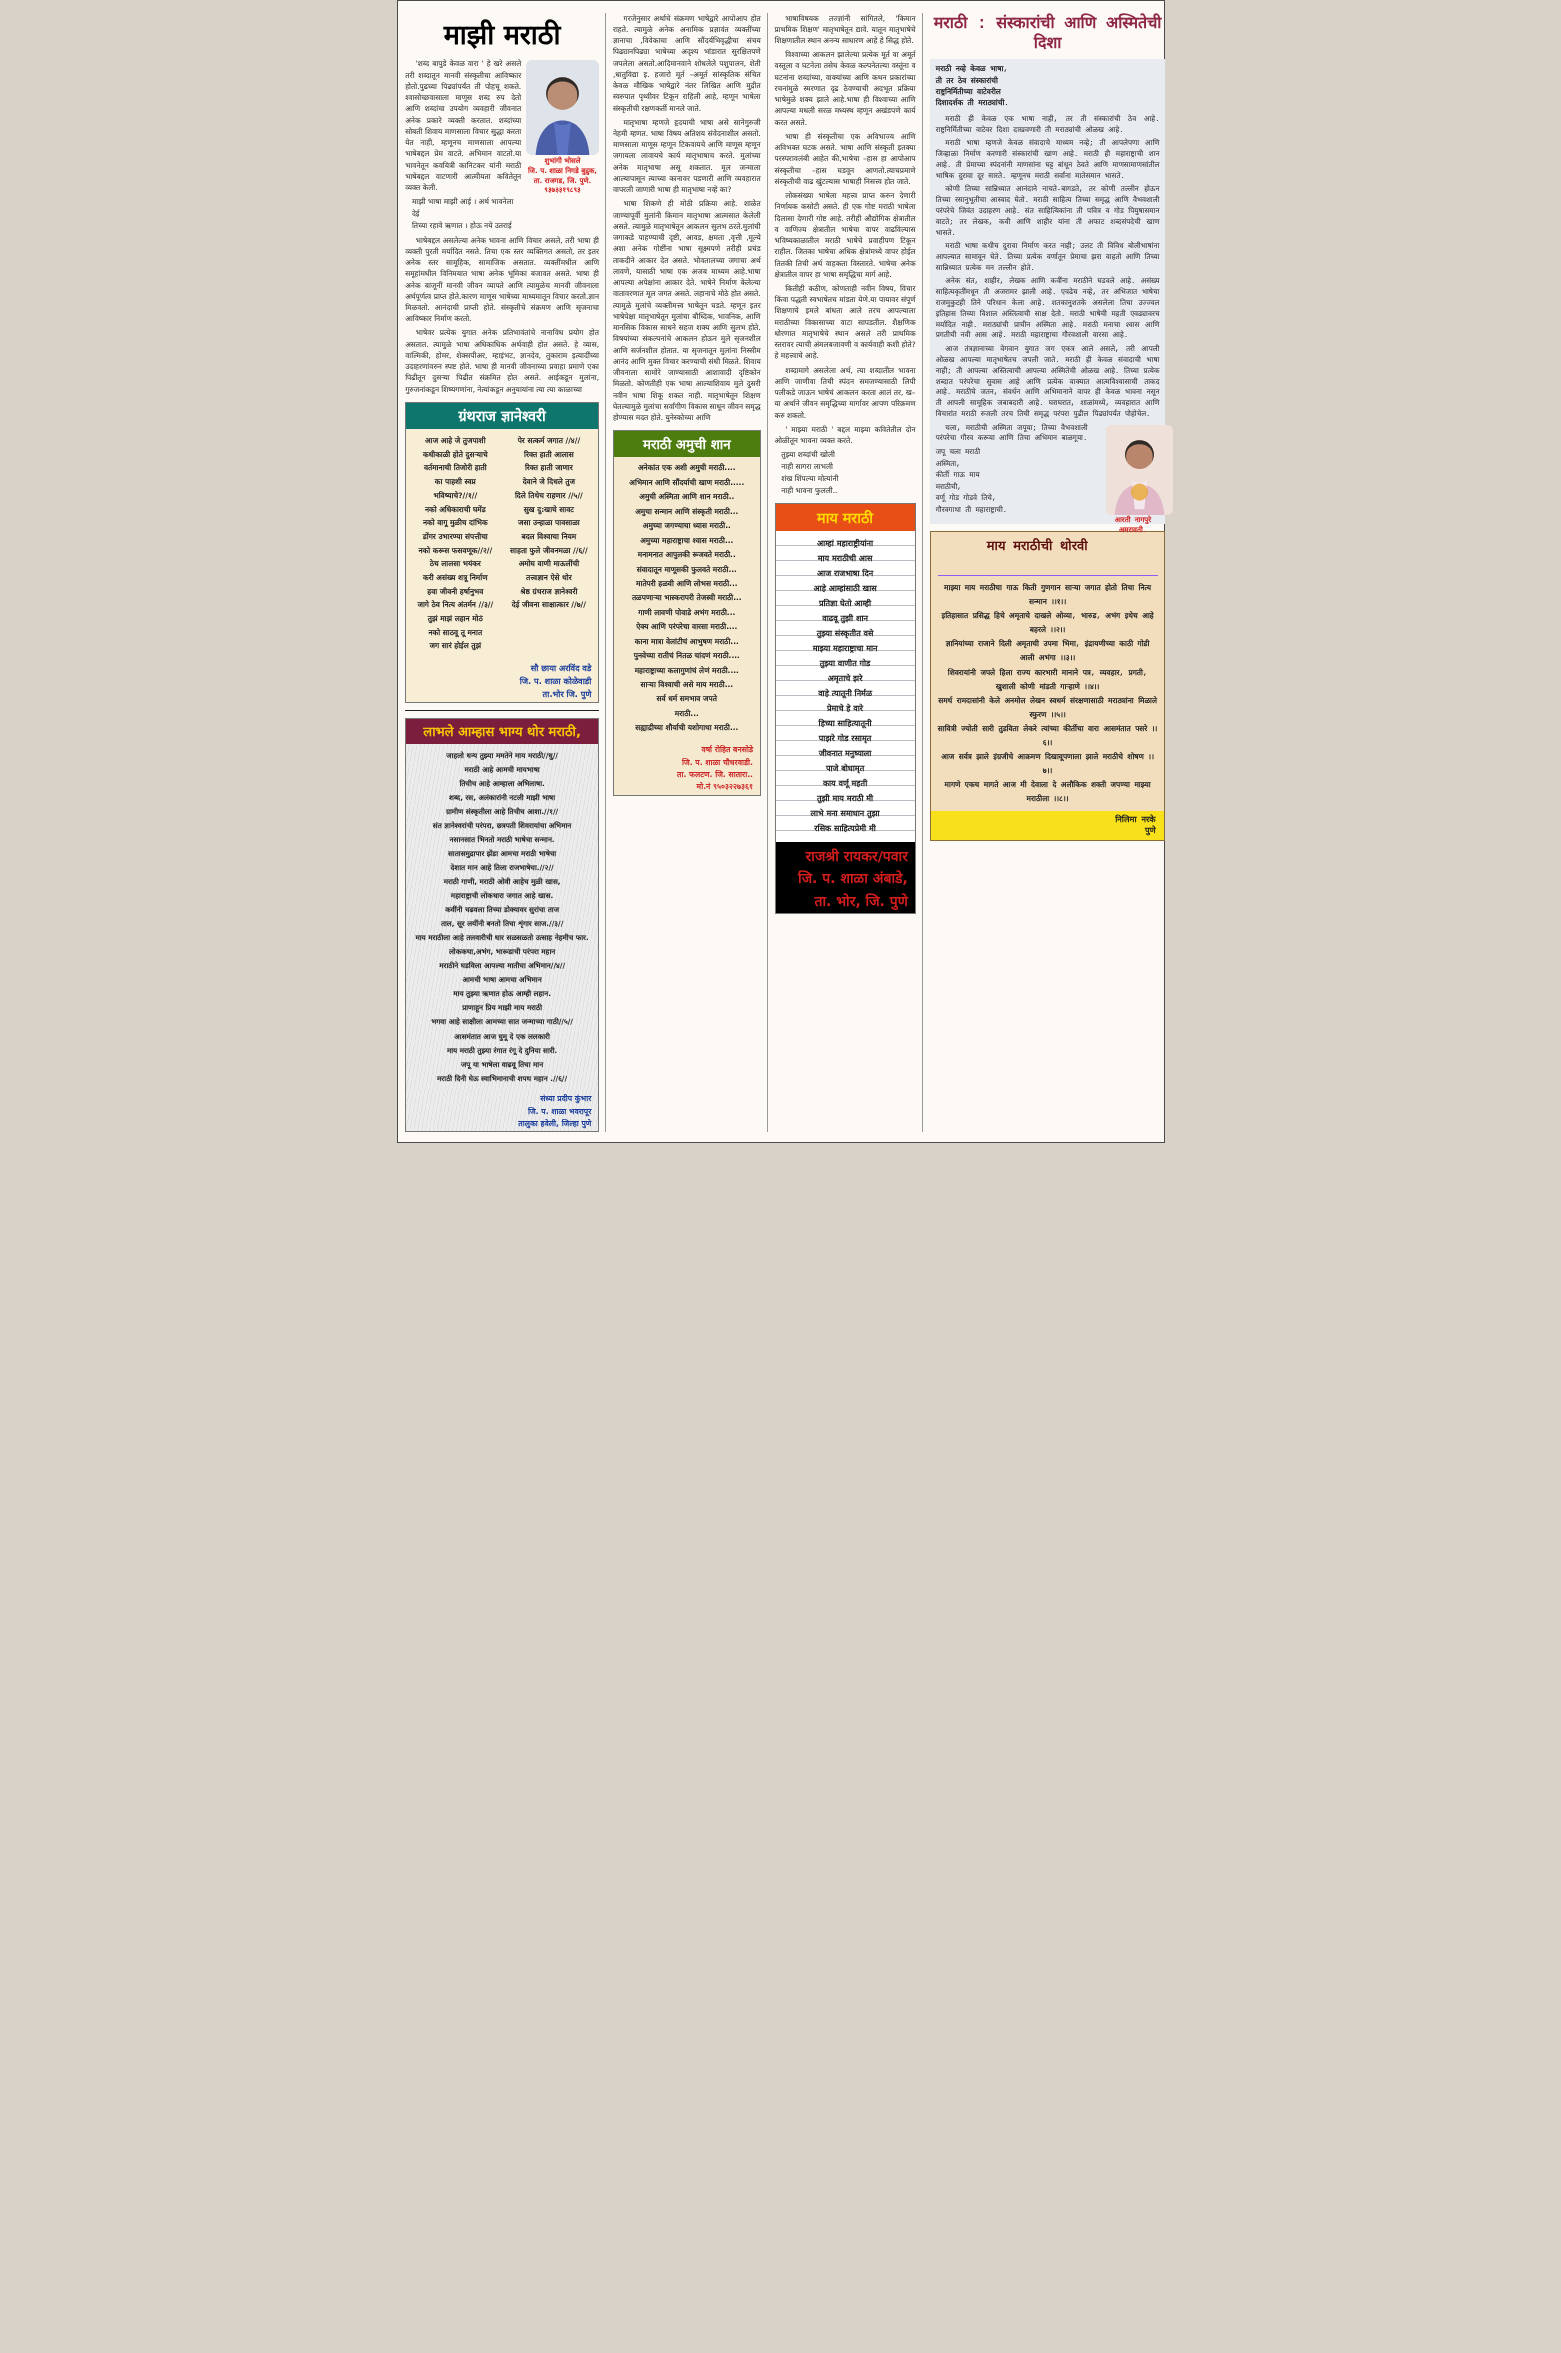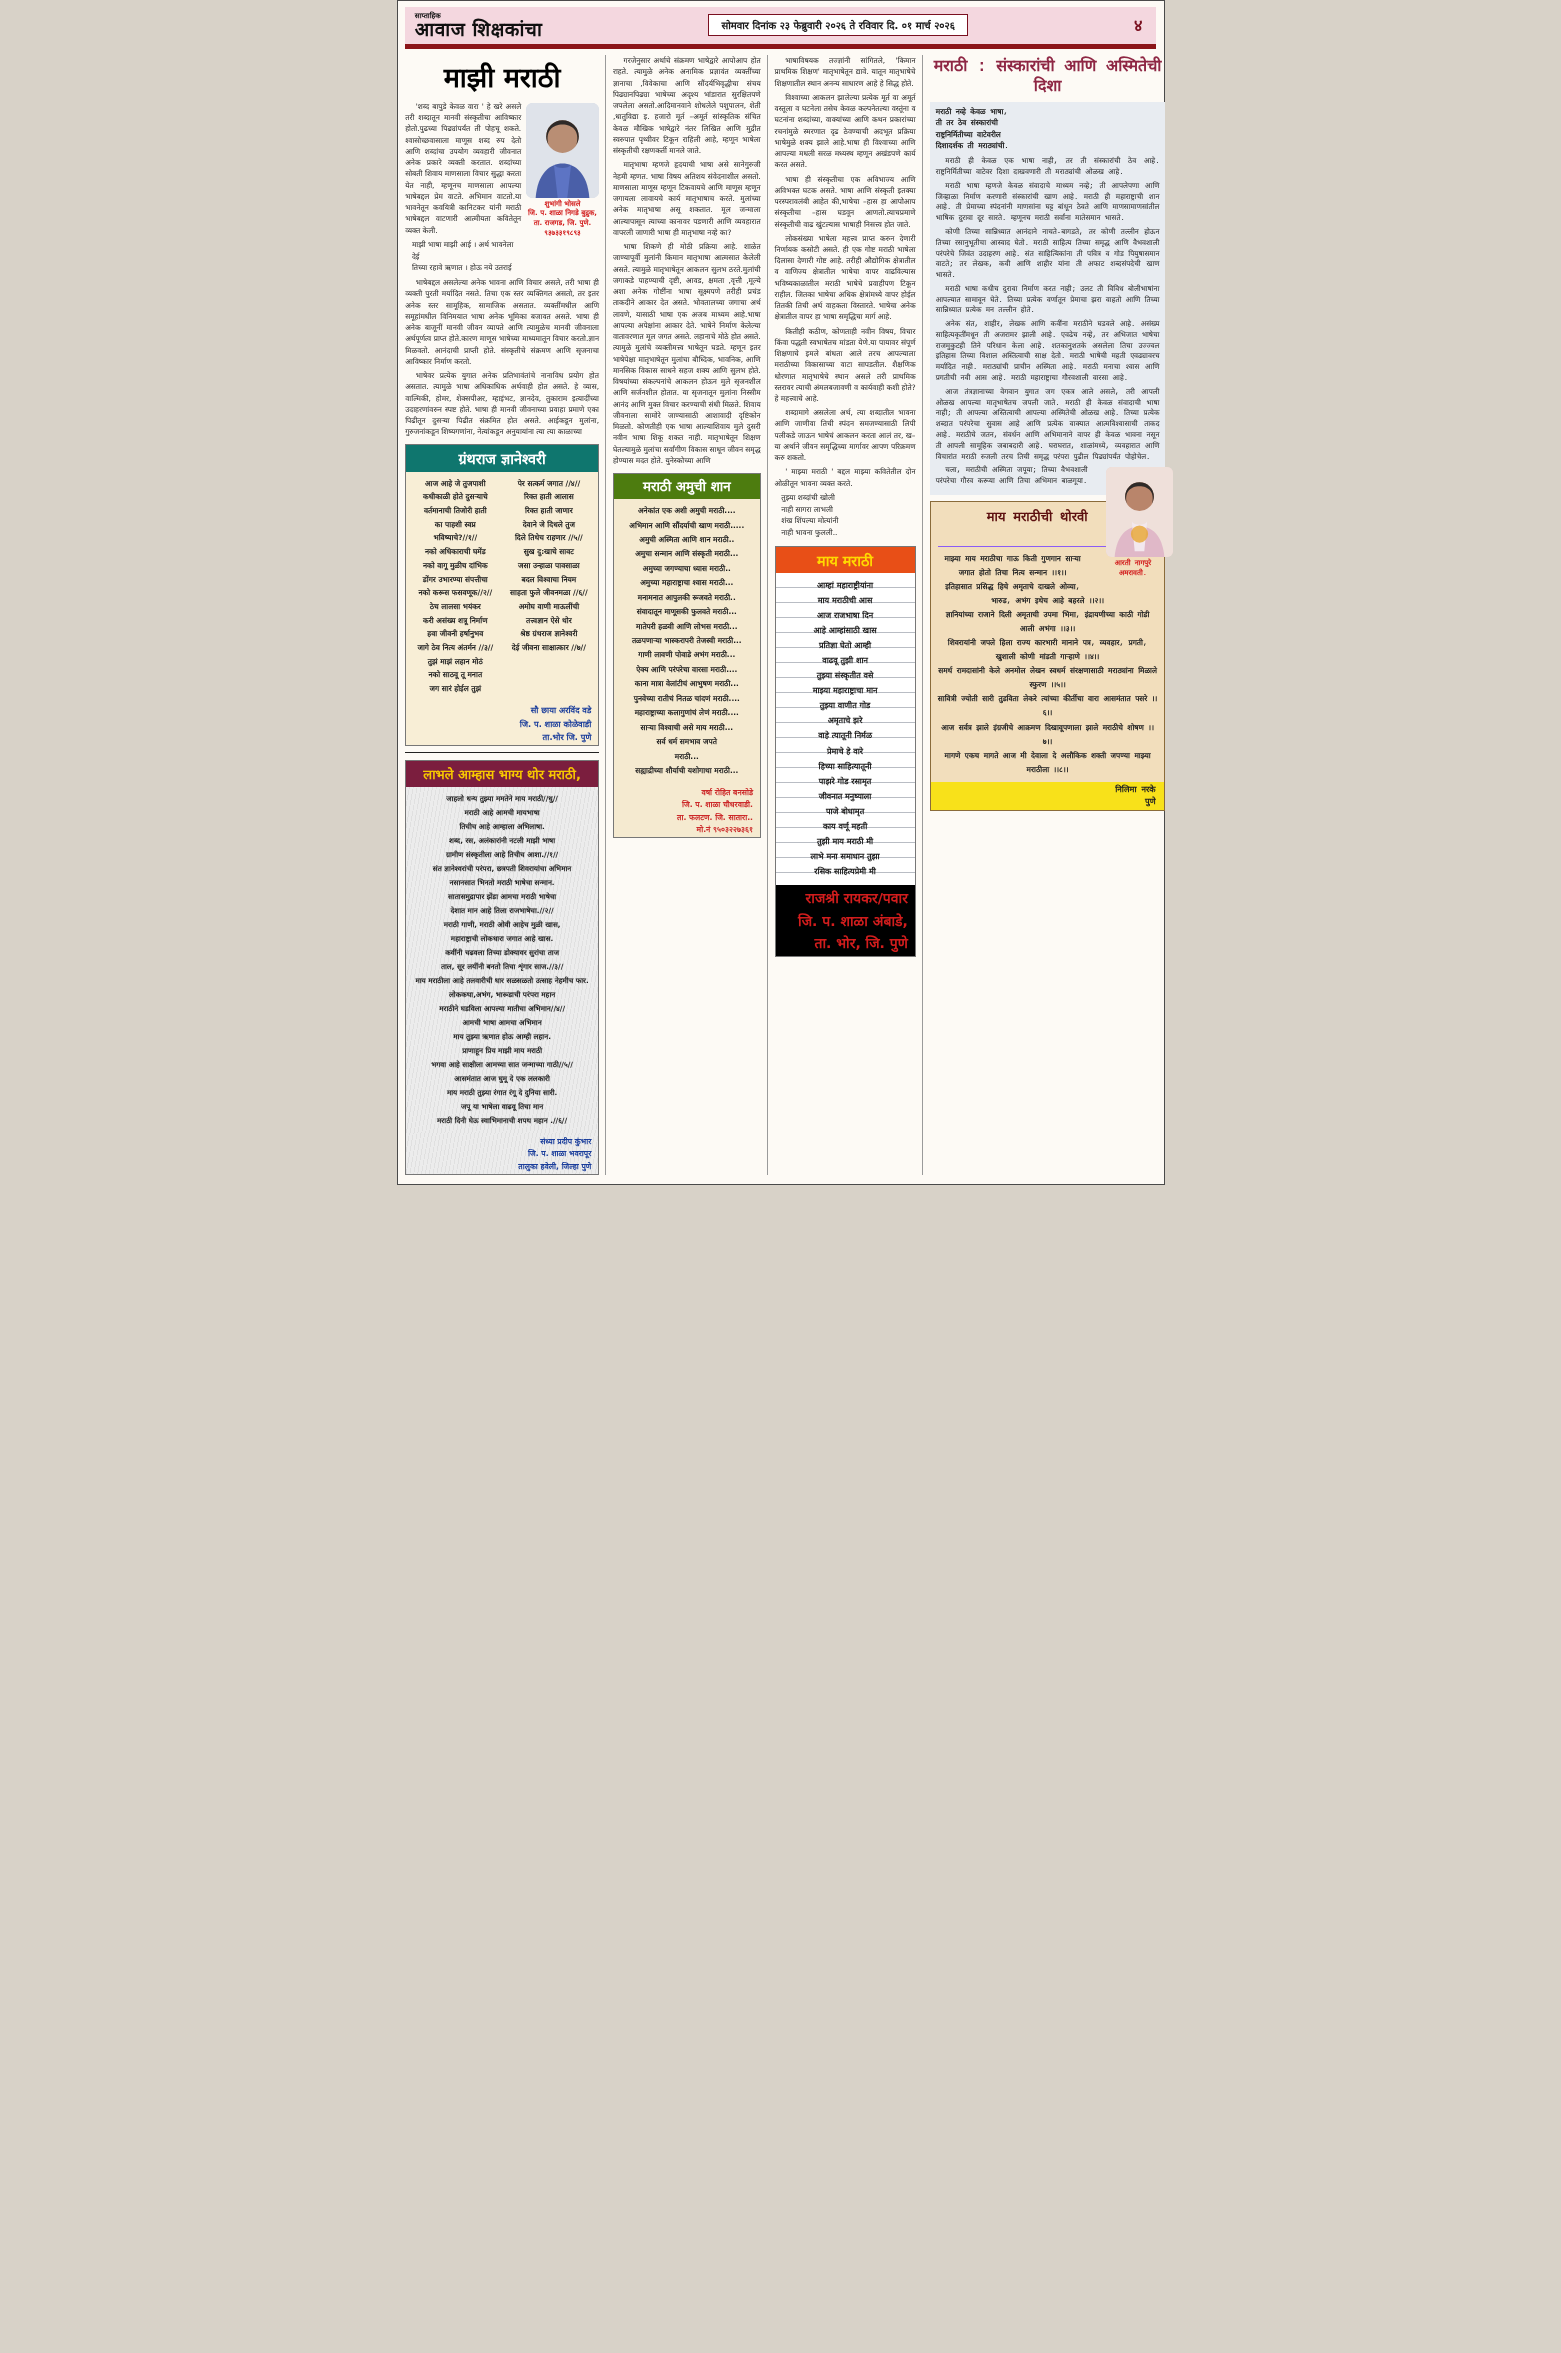--- a/index.html
+++ b/index.html
@@ -71,30 +71,20 @@
   .thorvi-lines { white-space:pre-line; font-size:7.4px; font-weight:bold; line-height:1.9; text-align:center; color:#222; padding-bottom:4.8px; }
   .thorvi-byline { background:#f8e11a; margin:0 -6.7px; padding:2.9px 8.6px; text-align:right; font-weight:bold; font-size:8.2px; color:#222; white-space:pre-line; line-height:1.4; }
 
   .rule-top { border-top:1.4px solid #222; margin-top:6.7px; }
 </style>
 </head>
 <body>
 
 <div class="page">
 
-  <div class="masthead">
-    <div class="mast-left">
-      <span class="weekly-label">साप्ताहिक</span>
-      <span class="mast-title">आवाज शिक्षकांचा</span>
-    </div>
-    <div class="dateline-wrap">
-      <span class="dateline">सोमवार दिनांक २३ फेब्रुवारी २०२६ ते रविवार दि. ०१ मार्च २०२६</span>
-    </div>
-    <span class="pageno">४</span>
-  </div>
 
   <div class="content">
 
     <div class="col col-sep">
       <div class="a1-title">माझी मराठी</div>
       <div class="body-text">
         <div class="photo-card">
           <div class="photo-frame">
             <svg viewBox="0 0 152 198" width="73" height="95">
               <rect width="152" height="198" fill="#dfe3ea"></rect>
@@ -290,20 +280,26 @@
               <path d="M70 32a30 30 0 0 0-30 30c0 5 2 10 4 15-7-25 8-37 26-37s33 12 26 37c2-5 4-10 4-15a30 30 0 0 0-30-30z" fill="#2e2a28"></path>
               <path d="M18 188c4-46 27-64 52-64s48 18 52 64z" fill="#e0b8c8"></path>
               <path d="M54 114c5 9 27 9 32 0l-6 62H60z" fill="#f3e8ee"></path>
               <circle cx="70" cy="140" r="18" fill="#e8a93c" opacity="0.85"></circle>
             </svg>
           </div>
           <div class="photo-caption">आरती नागपुरे
 अमरावती.</div>
         </div>
         <p>चला, मराठीची अस्मिता जपूया; तिच्या वैभवशाली परंपरेचा गौरव करूया आणि तिचा अभिमान बाळगूया.</p>
+        <div class="sans-close">जपू चला मराठी
+अस्मिता,
+कीर्ती गाऊ माय
+मराठीची,
+वर्णू गोड गोडवे तिचे,
+गौरवगाथा ती महाराष्ट्राची.</div>
       </div>
 
       <div class="thorvi">
         <div class="thorvi-title">माय मराठीची थोरवी</div>
         <div class="thorvi-lines">माझ्या माय मराठीचा गाऊ किती गुणगान साऱ्या जगात होतो तिचा नित्य सन्मान ।।१।।
 इतिहासात प्रसिद्ध हिचे अमृताचे दाखले ओव्या, भारुड, अभंग इथेच आहे बहरले ।।२।।
 ज्ञानियांच्या राजाने दिली अमृताची उपमा भिमा, इंद्रायणीच्या काठी गोडी आली अभंगा ।।३।।
 शिवरायांनी जपले हिला राज्य कारभारी मानाने पत्र, व्यवहार, प्रगती, खुशाली कोणी मांडती गाऱ्हाणे ।।४।।
 समर्थ रामदासांनी केले अनमोल लेखन स्वधर्म संरक्षणासाठी मराठ्यांना मिळाले स्फुरण ।।५।।
 सावित्री ज्योती सारी तुडविता लेकरे त्यांच्या कीर्तीचा वारा आसमंतात पसरे ।।६।।

